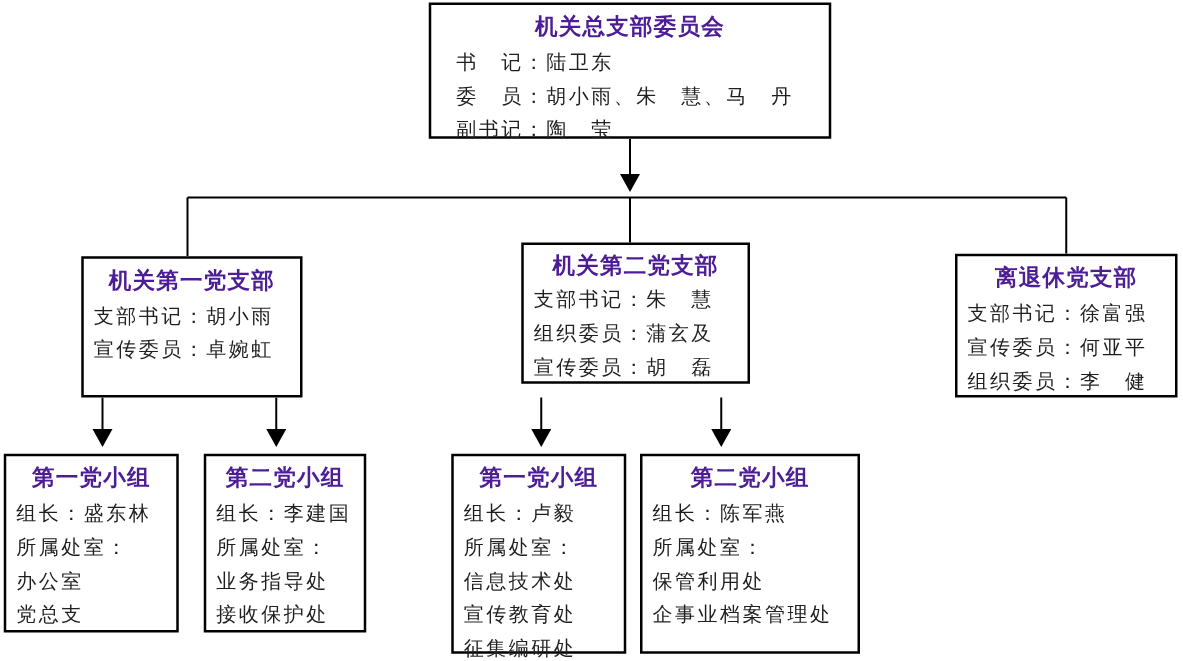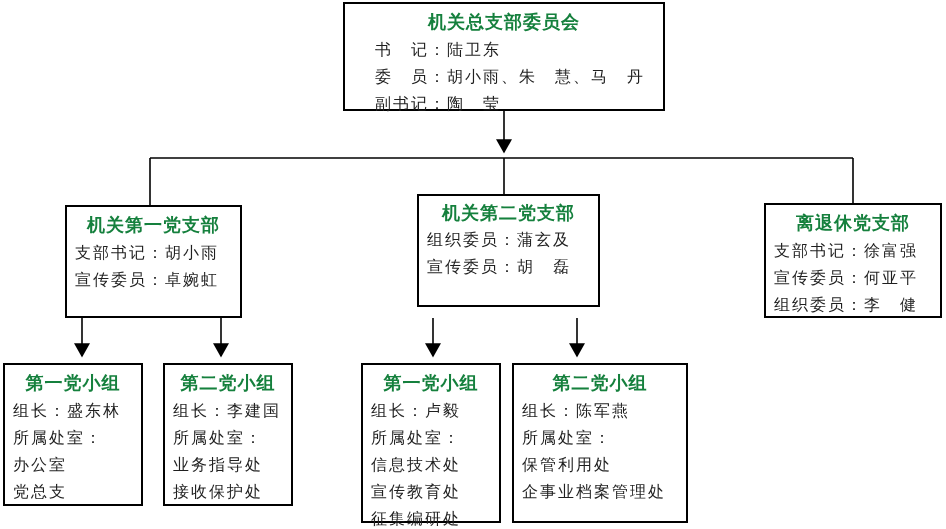--- a/index.html
+++ b/index.html
@@ -24,36 +24,36 @@
   .box {
     position: absolute;
     background: #ffffff;
     border: 2px solid #000000;
     box-sizing: border-box;
     color: #1a1a1a;
   }
   .box-title {
     font-size: 18px;
     font-weight: bold;
-    color: #15803d;
+    color: #4c1d95;
     text-align: center;
     line-height: 28px;
     margin-top: 4px;
     letter-spacing: 1px;
     white-space: nowrap;
   }
   .box-line {
     font-size: 16px;
     line-height: 27px;
     letter-spacing: 2px;
     padding: 0 8px;
     white-space: nowrap;
     color: #1f1f1f;
   }
-  .root .box-line { padding: 0 30px; }
+  .root .box-line { padding: 0 20px; }
 </style>
 </head>
 <body>
 
 <div class="canvas">
 
   <svg class="connectors" width="946" height="529" viewBox="0 0 946 529">
     <defs>
       <marker id="arrow" markerWidth="12" markerHeight="12" refX="8" refY="5" orient="auto">
         <path d="M0,0 L9,5 L0,10 Z" fill="#000000"></path>
@@ -83,20 +83,21 @@
   </div>
 
   <div class="box" style="left:65px; top:205px; width:177px; height:113px;">
     <div class="box-title">机关第一党支部</div>
     <div class="box-line">支部书记：胡小雨</div>
     <div class="box-line">宣传委员：卓婉虹</div>
   </div>
 
   <div class="box" style="left:417px; top:194px; width:183px; height:113px;font-family:Liberation Mono, monospace;">
     <div class="box-title">机关第二党支部</div>
+    <div class="box-line">支部书记：朱　慧</div>
     <div class="box-line">组织委员：蒲玄及</div>
     <div class="box-line">宣传委员：胡　磊</div>
   </div>
 
   <div class="box" style="left:764px; top:203px; width:178px; height:115px;">
     <div class="box-title">离退休党支部</div>
     <div class="box-line">支部书记：徐富强</div>
     <div class="box-line">宣传委员：何亚平</div>
     <div class="box-line">组织委员：李　健</div>
   </div>

